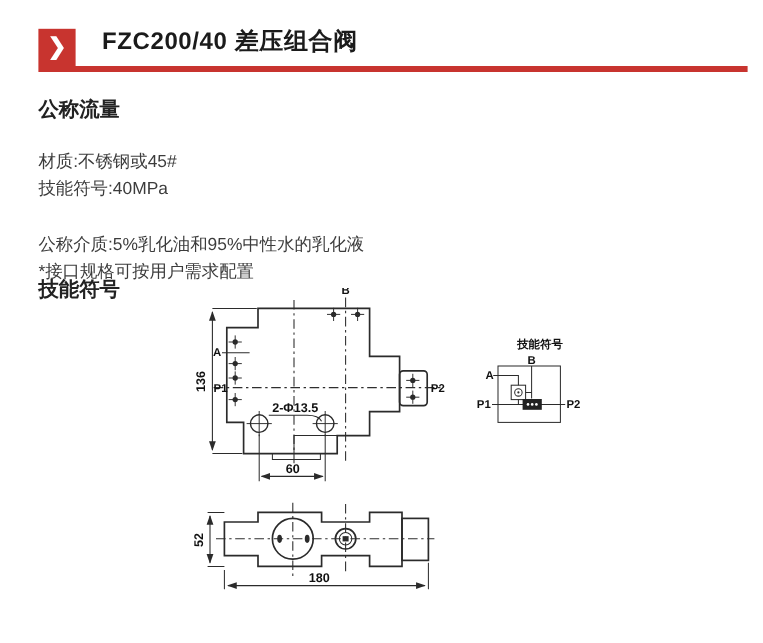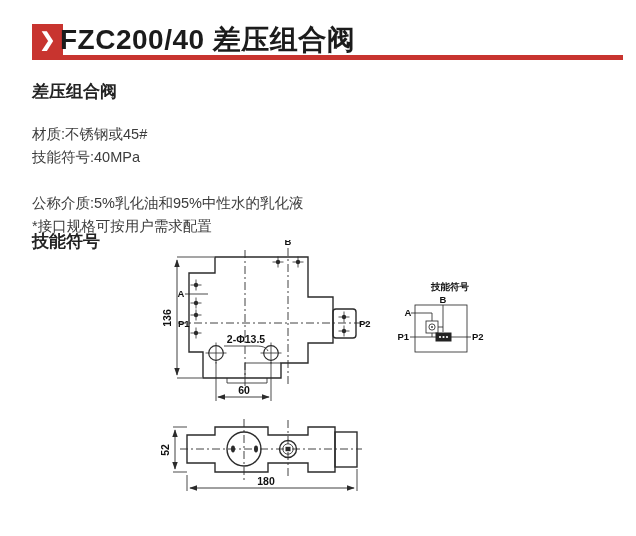--- a/index.html
+++ b/index.html
@@ -2,21 +2,21 @@
 <html><head>
 <meta charset="utf-8">
 <style>
   html,body{margin:0;padding:0;background:#fff;}
   .page{position:relative;width:636px;height:536px;background:#ffffff;
         font-family:"Liberation Sans",sans-serif;overflow:hidden;}
   
   .hdr-icon{position:absolute;left:32px;top:24px;width:31px;height:31px;
             background:#c8342f;color:#fff;display:flex;align-items:center;
             justify-content:center;font-size:19px;font-weight:bold;line-height:1;}
-  .hdr-title{position:absolute;left:60px;top:21px;font-size:28px;font-weight:bold;
+  .hdr-title{position:absolute;left:85px;top:21px;font-size:20px;font-weight:bold;
              color:#1b1b1b;letter-spacing:.5px;white-space:nowrap;}
   .hdr-line{position:absolute;left:32px;top:55px;width:591px;height:5px;background:#c8342f;}
   
   .sec-heading{position:absolute;left:32px;font-size:17px;font-weight:bold;color:#222;}
   .spec-line{position:absolute;left:32px;font-size:14.5px;color:#3c3c3c;white-space:nowrap;margin-top:16px;}
   
   svg{position:absolute;left:160px;top:240px;}
   svg text{font-family:"Liberation Sans",sans-serif;}
   .ol{fill:none;stroke:#2b2b2b;stroke-width:1.4;stroke-linejoin:miter;}
   .thin{fill:none;stroke:#2b2b2b;stroke-width:0.85;}
@@ -31,21 +31,21 @@
 <body>
 
 <div class="page">
 
   <div class="hdr-icon">
     <span>❯</span>
   </div>
   <div class="hdr-title">FZC200/40 差压组合阀</div>
   <div class="hdr-line"></div>
 
-  <div class="sec-heading" style="top:80px;">差压组合阀</div>
+  <div class="sec-heading" style="top:80px;">公称流量</div>
   <div class="spec-line" style="top:109px;">材质:不锈钢或45#</div>
   <div class="spec-line" style="top:132px;">技能符号:40MPa</div>
   <div class="spec-line" style="top:178px;">公称介质:5%乳化油和95%中性水的乳化液</div>
   <div class="spec-line" style="top:201px;">*接口规格可按用户需求配置</div>
 
   <div class="sec-heading" style="top:230px;">技能符号</div>
 
   <svg width="476" height="280" viewBox="160 240 476 280">
     <defs>
       <marker id="arr" viewBox="0 0 10 10" refX="9" refY="5" markerWidth="9" markerHeight="9" orient="auto-start-reverse">

